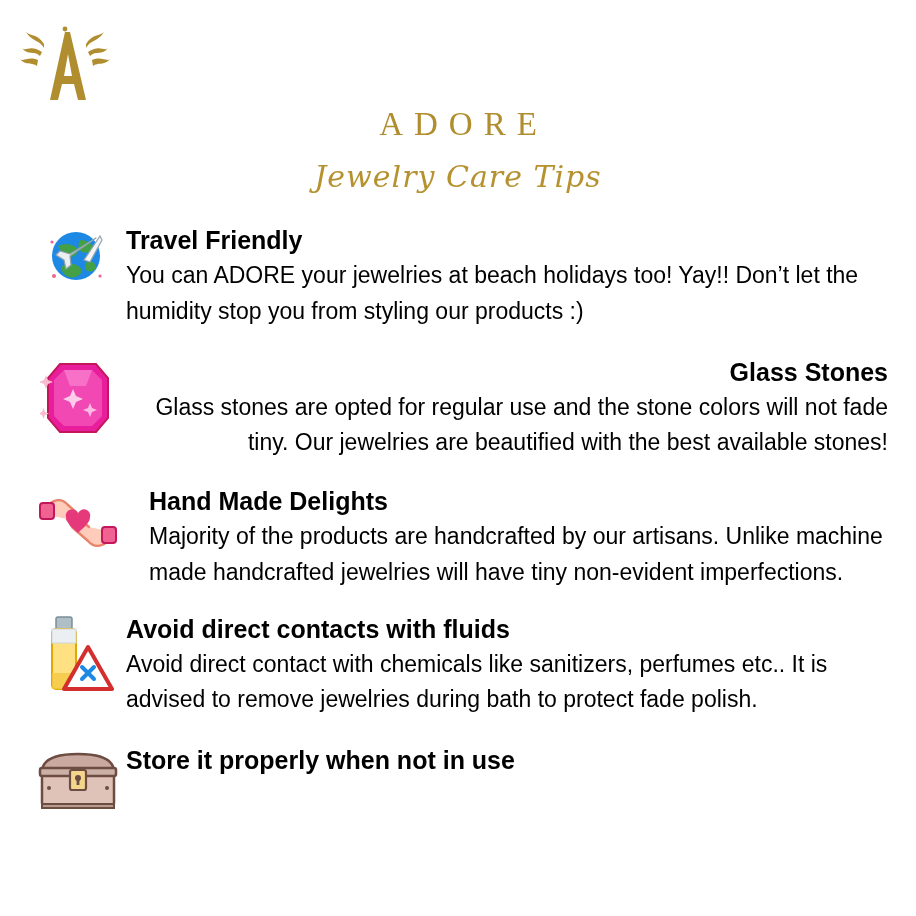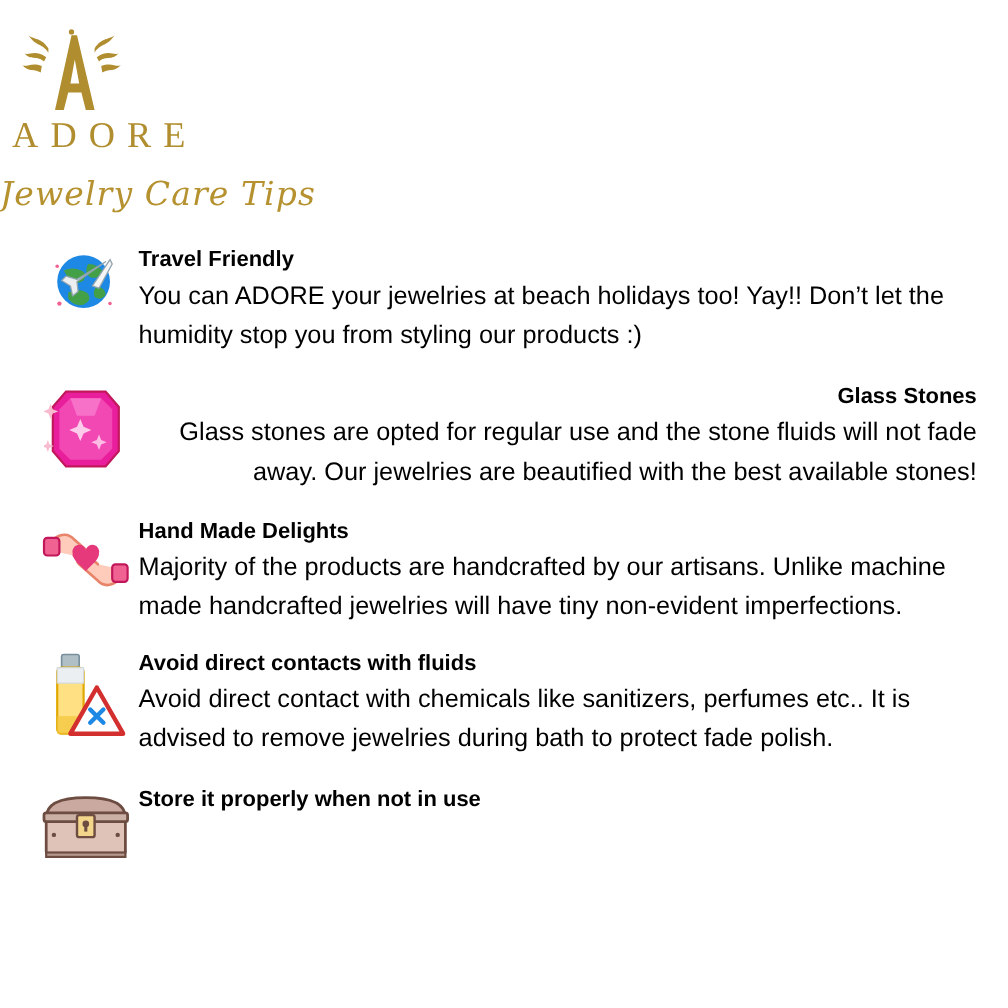--- a/index.html
+++ b/index.html
@@ -16,21 +16,21 @@
   }
   .page {
     position: relative;
     width: 916px;
     height: 916px;
     box-sizing: border-box;
     background: #ffffff;
   }
   
   .header {
-    text-align: left;
+    text-align: center;
     padding-top: 26px;
   }
   .brand-mark {
     display: block;
     margin: 0 auto;
   }
   .brand-name {
     font-family: "Liberation Serif", serif;
     font-size: 33px;
     letter-spacing: 11px;
@@ -64,33 +64,33 @@
     display: flex;
     align-items: flex-start;
     justify-content: center;
     padding-top: 4px;
   }
   .tip-body {
     flex: 1 1 auto;
     padding-top: 2px;
   }
   .tip-title {
-    font-size: 20px;
+    font-size: 25px;
     font-weight: bold;
     line-height: 1.45;
     color: #000;
   }
   .tip-text {
     font-size: 23px;
     line-height: 1.55;
     color: #000;
   }
   .tip-1 { margin-bottom: 22px; }
   .tip-2 { margin-bottom: 20px; text-align: right; }
-  .tip-3 { margin-bottom: 18px; }
+  .tip-3 { margin-bottom: 18px; gap: 23px; }
   .tip-4 { margin-bottom: 22px; }
   svg { display: block; }
 </style>
 </head>
 <body>
 
 <div class="page">
 
   <div class="header">
 
@@ -147,21 +147,21 @@
           <polygon points="24,14 52,14 62,24 62,60 52,70 24,70 14,60 14,24" fill="#f248b4"></polygon>
           <polygon points="24,14 52,14 46,30 30,30" fill="#f879cb" opacity="0.85"></polygon>
           <path d="M30 40 l3 -7 3 7 7 3 -7 3 -3 7 -3 -7 -7 -3 z" fill="#ffd9f0" opacity="0.9"></path>
           <path d="M48 52 l2 -5 2 5 5 2 -5 2 -2 5 -2 -5 -5 -2 z" fill="#ffd9f0" opacity="0.8"></path>
           <path d="M4 24 l2 -5 2 5 5 2 -5 2 -2 5 -2 -5 -5 -2 z" fill="#f8bbd0"></path>
           <path d="M2 56 l1.5 -4 1.5 4 4 1.5 -4 1.5 -1.5 4 -1.5 -4 -4 -1.5 z" fill="#f8bbd0"></path>
         </svg>
       </div>
       <div class="tip-body">
         <div class="tip-title">Glass Stones</div>
-        <div class="tip-text">Glass stones are opted for regular use and the stone fluids will not fade away. Our jewelries are beautified with the best available stones!</div>
+        <div class="tip-text">Glass stones are opted for regular use and the stone colors will not fade tiny. Our jewelries are beautified with the best available stones!</div>
       </div>
     </div>
 
     <div class="tip tip-3">
       <div class="tip-icon">
         <svg width="80" height="76" viewBox="0 0 80 76">
           <path d="M10 30 q-4 -10 6 -14 q8 -3 14 4 l16 14 q4 4 -1 8 q-4 3 -8 -1 l-8 -7" fill="#ffccbc" stroke="#e8846a" stroke-width="2.4" stroke-linejoin="round" stroke-linecap="round"></path>
           <path d="M70 46 q4 10 -6 14 q-8 3 -14 -4 l-16 -14 q-4 -4 1 -8 q4 -3 8 1 l8 7" fill="#ffccbc" stroke="#e8846a" stroke-width="2.4" stroke-linejoin="round" stroke-linecap="round"></path>
           <rect x="2" y="18" width="14" height="16" rx="3" fill="#f06292" stroke="#c2185b" stroke-width="2"></rect>
           <rect x="64" y="42" width="14" height="16" rx="3" fill="#f06292" stroke="#c2185b" stroke-width="2"></rect>

